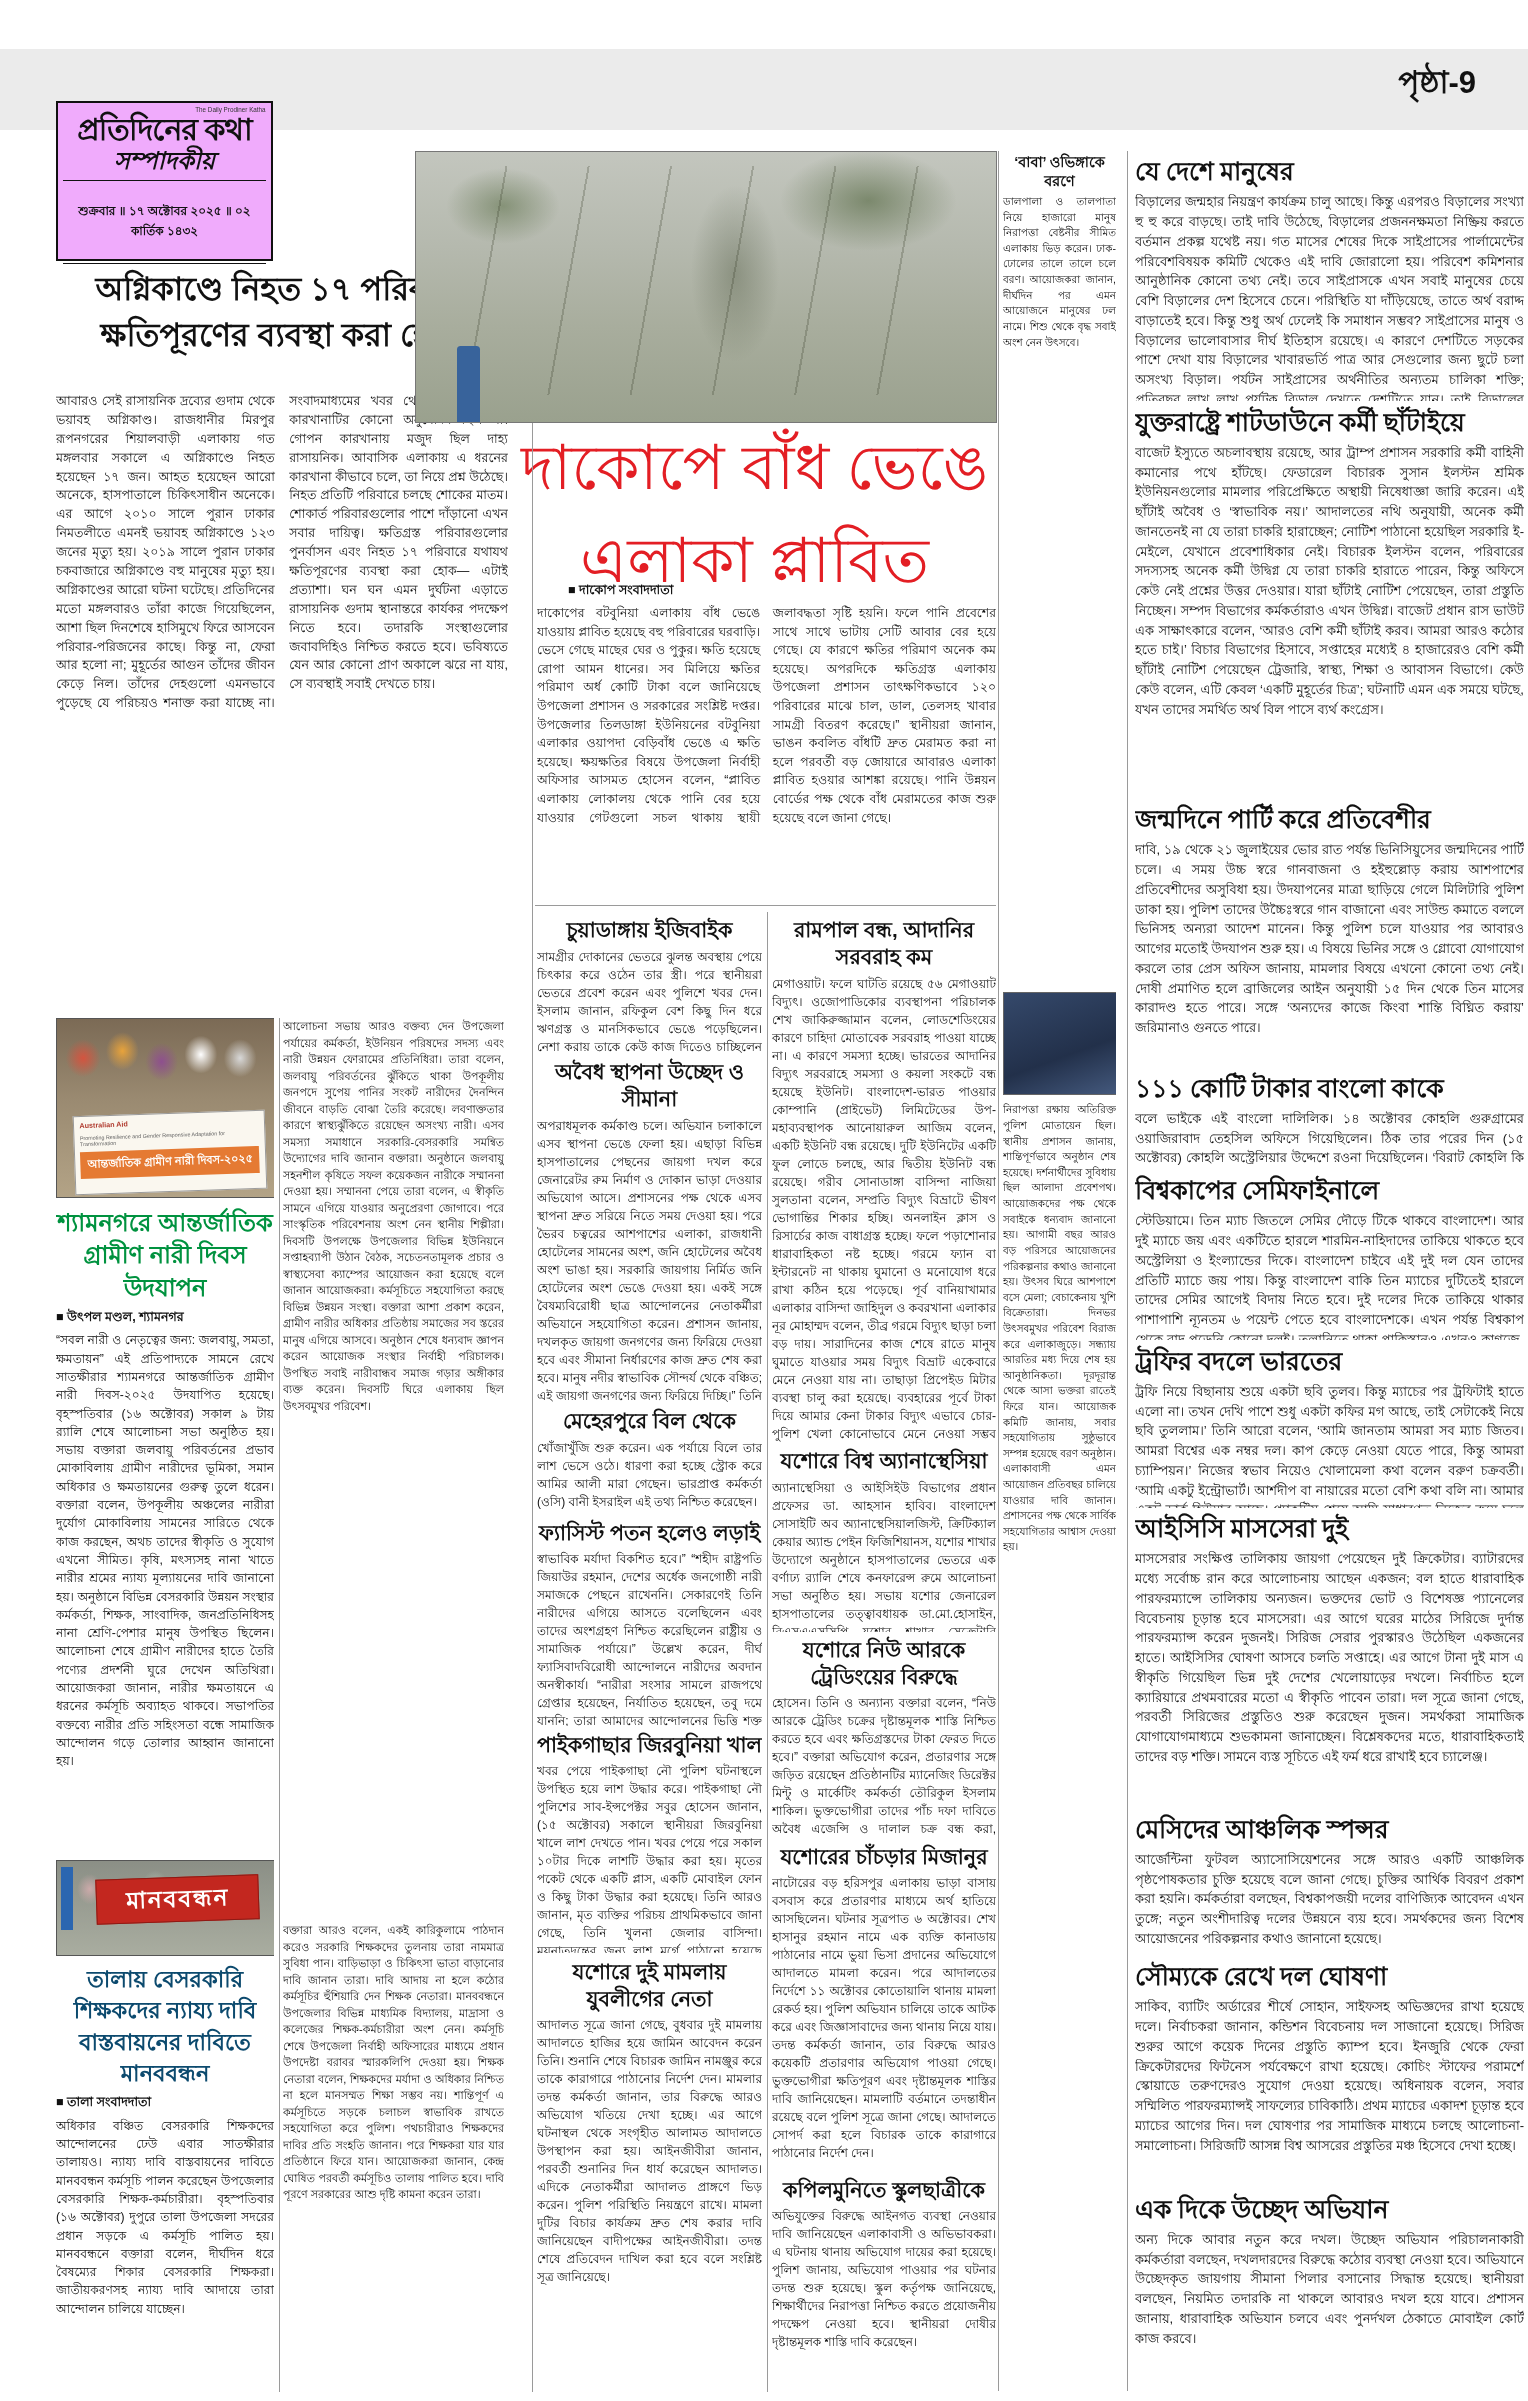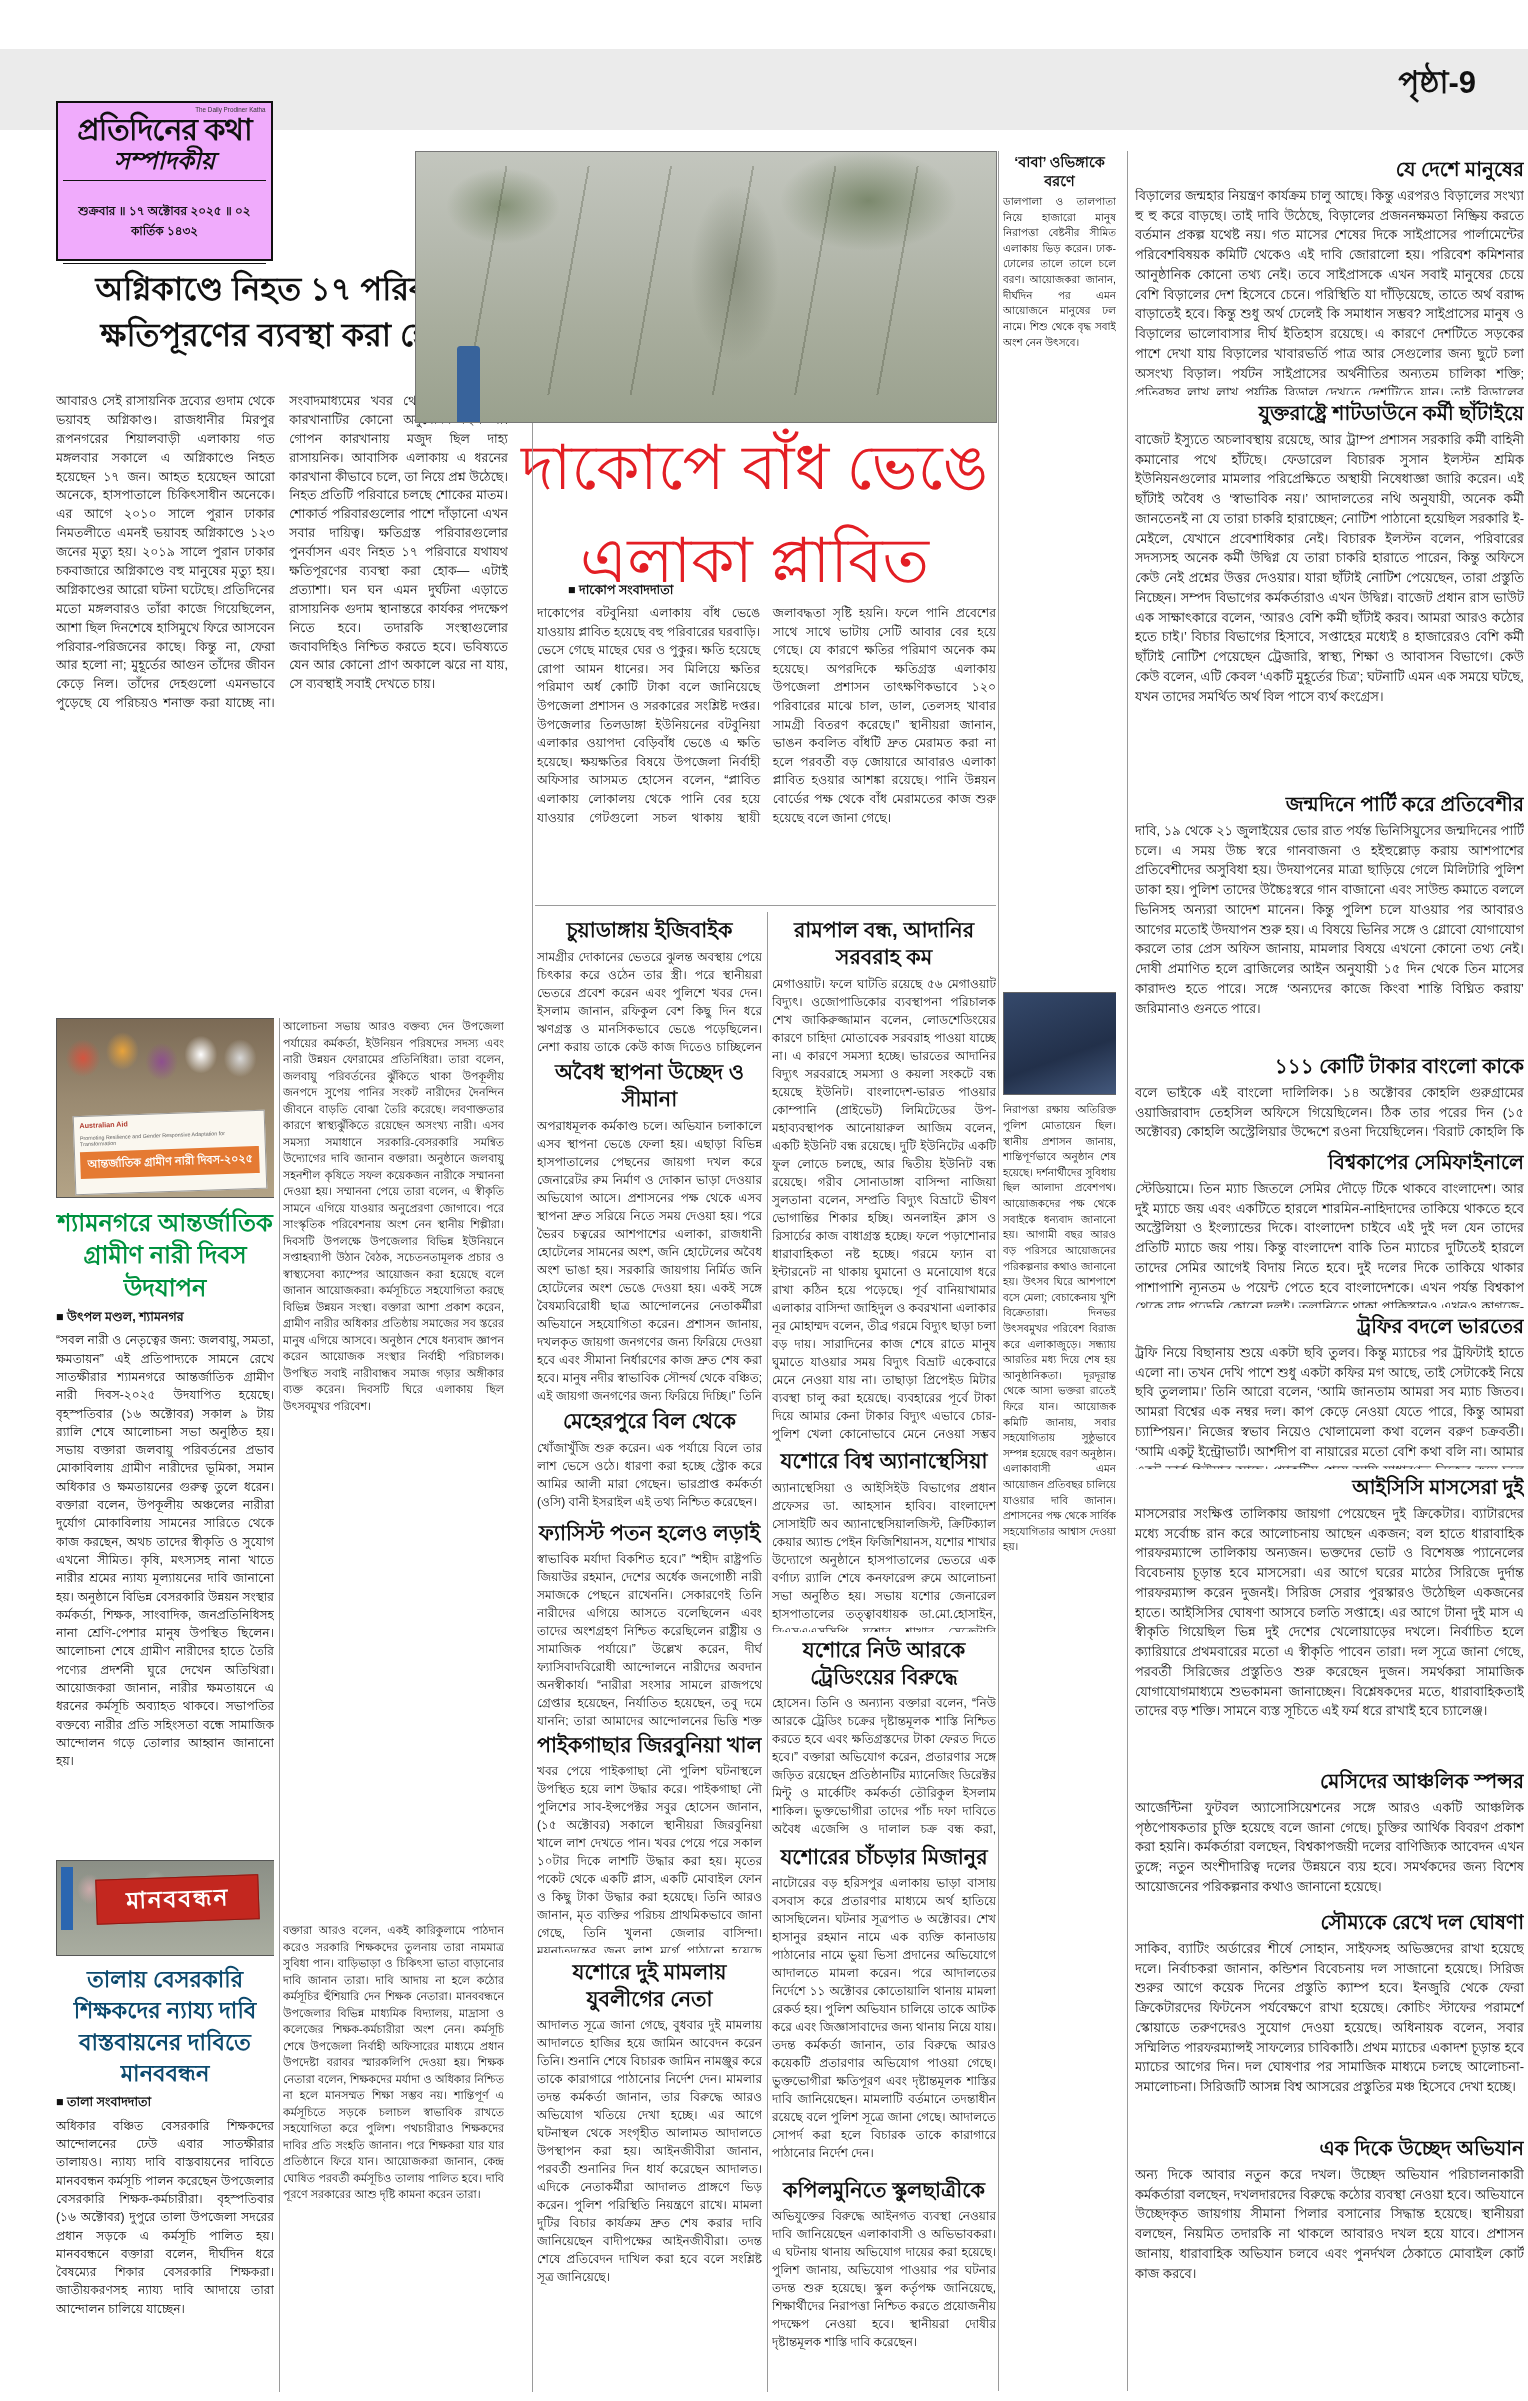--- a/index.html
+++ b/index.html
@@ -52,21 +52,21 @@
   .mb{font-size:12px;text-align:justify;line-height:1.5;overflow:hidden;}
 
   
   #colN{position:absolute;left:1003px;top:153px;width:113px;height:2240px;overflow:hidden;}
   #colN .nh{font-size:14.4px;font-weight:bold;text-align:center;line-height:1.3;margin-bottom:3.6px;}
   #colN .nb{font-size:10.4px;text-align:justify;line-height:1.5;overflow:hidden;}
   #photo-n{width:100%;height:101px;background:linear-gradient(160deg,#35496b,#22304a 60%,#44597d);margin:7.2px 0;border:0.9px solid #666;}
 
   
   #colR{position:absolute;left:1135px;top:151px;width:389px;height:2242px;overflow:hidden;}
-  .rh{font-size:20px;font-weight:bold;text-align:right;line-height:1.3;margin:5.4px 0 3.6px 0;}
+  .rh{font-size:25px;font-weight:bold;text-align:left;line-height:1.3;margin:5.4px 0 3.6px 0;font-family:Liberation Serif, serif;}
   .rb{font-size:13px;text-align:justify;line-height:1.52;overflow:hidden;}
 
   
   #colL{position:absolute;left:56px;top:1018px;width:218px;height:1374px;overflow:hidden;}
   #colL2{position:absolute;left:283px;top:1018px;width:221px;height:1374px;overflow:hidden;
          font-size:11px;text-align:justify;line-height:1.5;}
   #photo-rally{width:100%;height:178px;border:0.9px solid #555;position:relative;overflow:hidden;
     background:
       radial-gradient(25px 27px at 12% 22%, #d4543f, transparent 70%),
       radial-gradient(23.4px 27px at 30% 18%, #e8a33b, transparent 70%),

